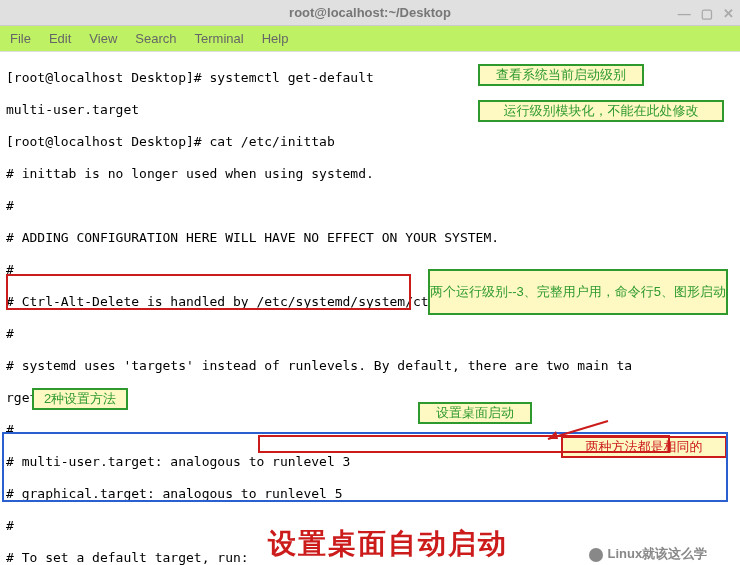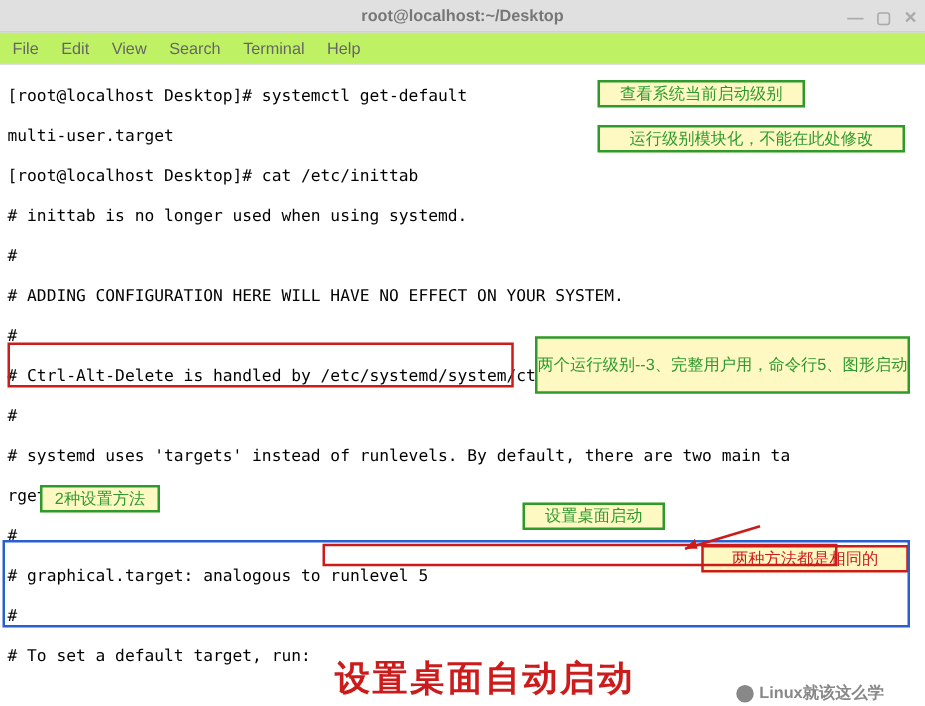--- a/index.html
+++ b/index.html
@@ -126,20 +126,21 @@
 <div>[root@localhost Desktop]# cat /etc/inittab</div>
 <div># inittab is no longer used when using systemd.</div>
 <div>#</div>
 <div># ADDING CONFIGURATION HERE WILL HAVE NO EFFECT ON YOUR SYSTEM.</div>
 <div>#</div>
 <div># Ctrl-Alt-Delete is handled by /etc/systemd/system/ctrl-alt-del.target</div>
 <div>#</div>
 <div># systemd uses 'targets' instead of runlevels. By default, there are two main ta</div>
 <div>rgets:</div>
 <div>#</div>
+<div># multi-user.target: analogous to runlevel 3</div>
 <div># graphical.target: analogous to runlevel 5</div>
 <div>#</div>
 <div># To set a default target, run:</div>
 
 
 
 
 
 
 

